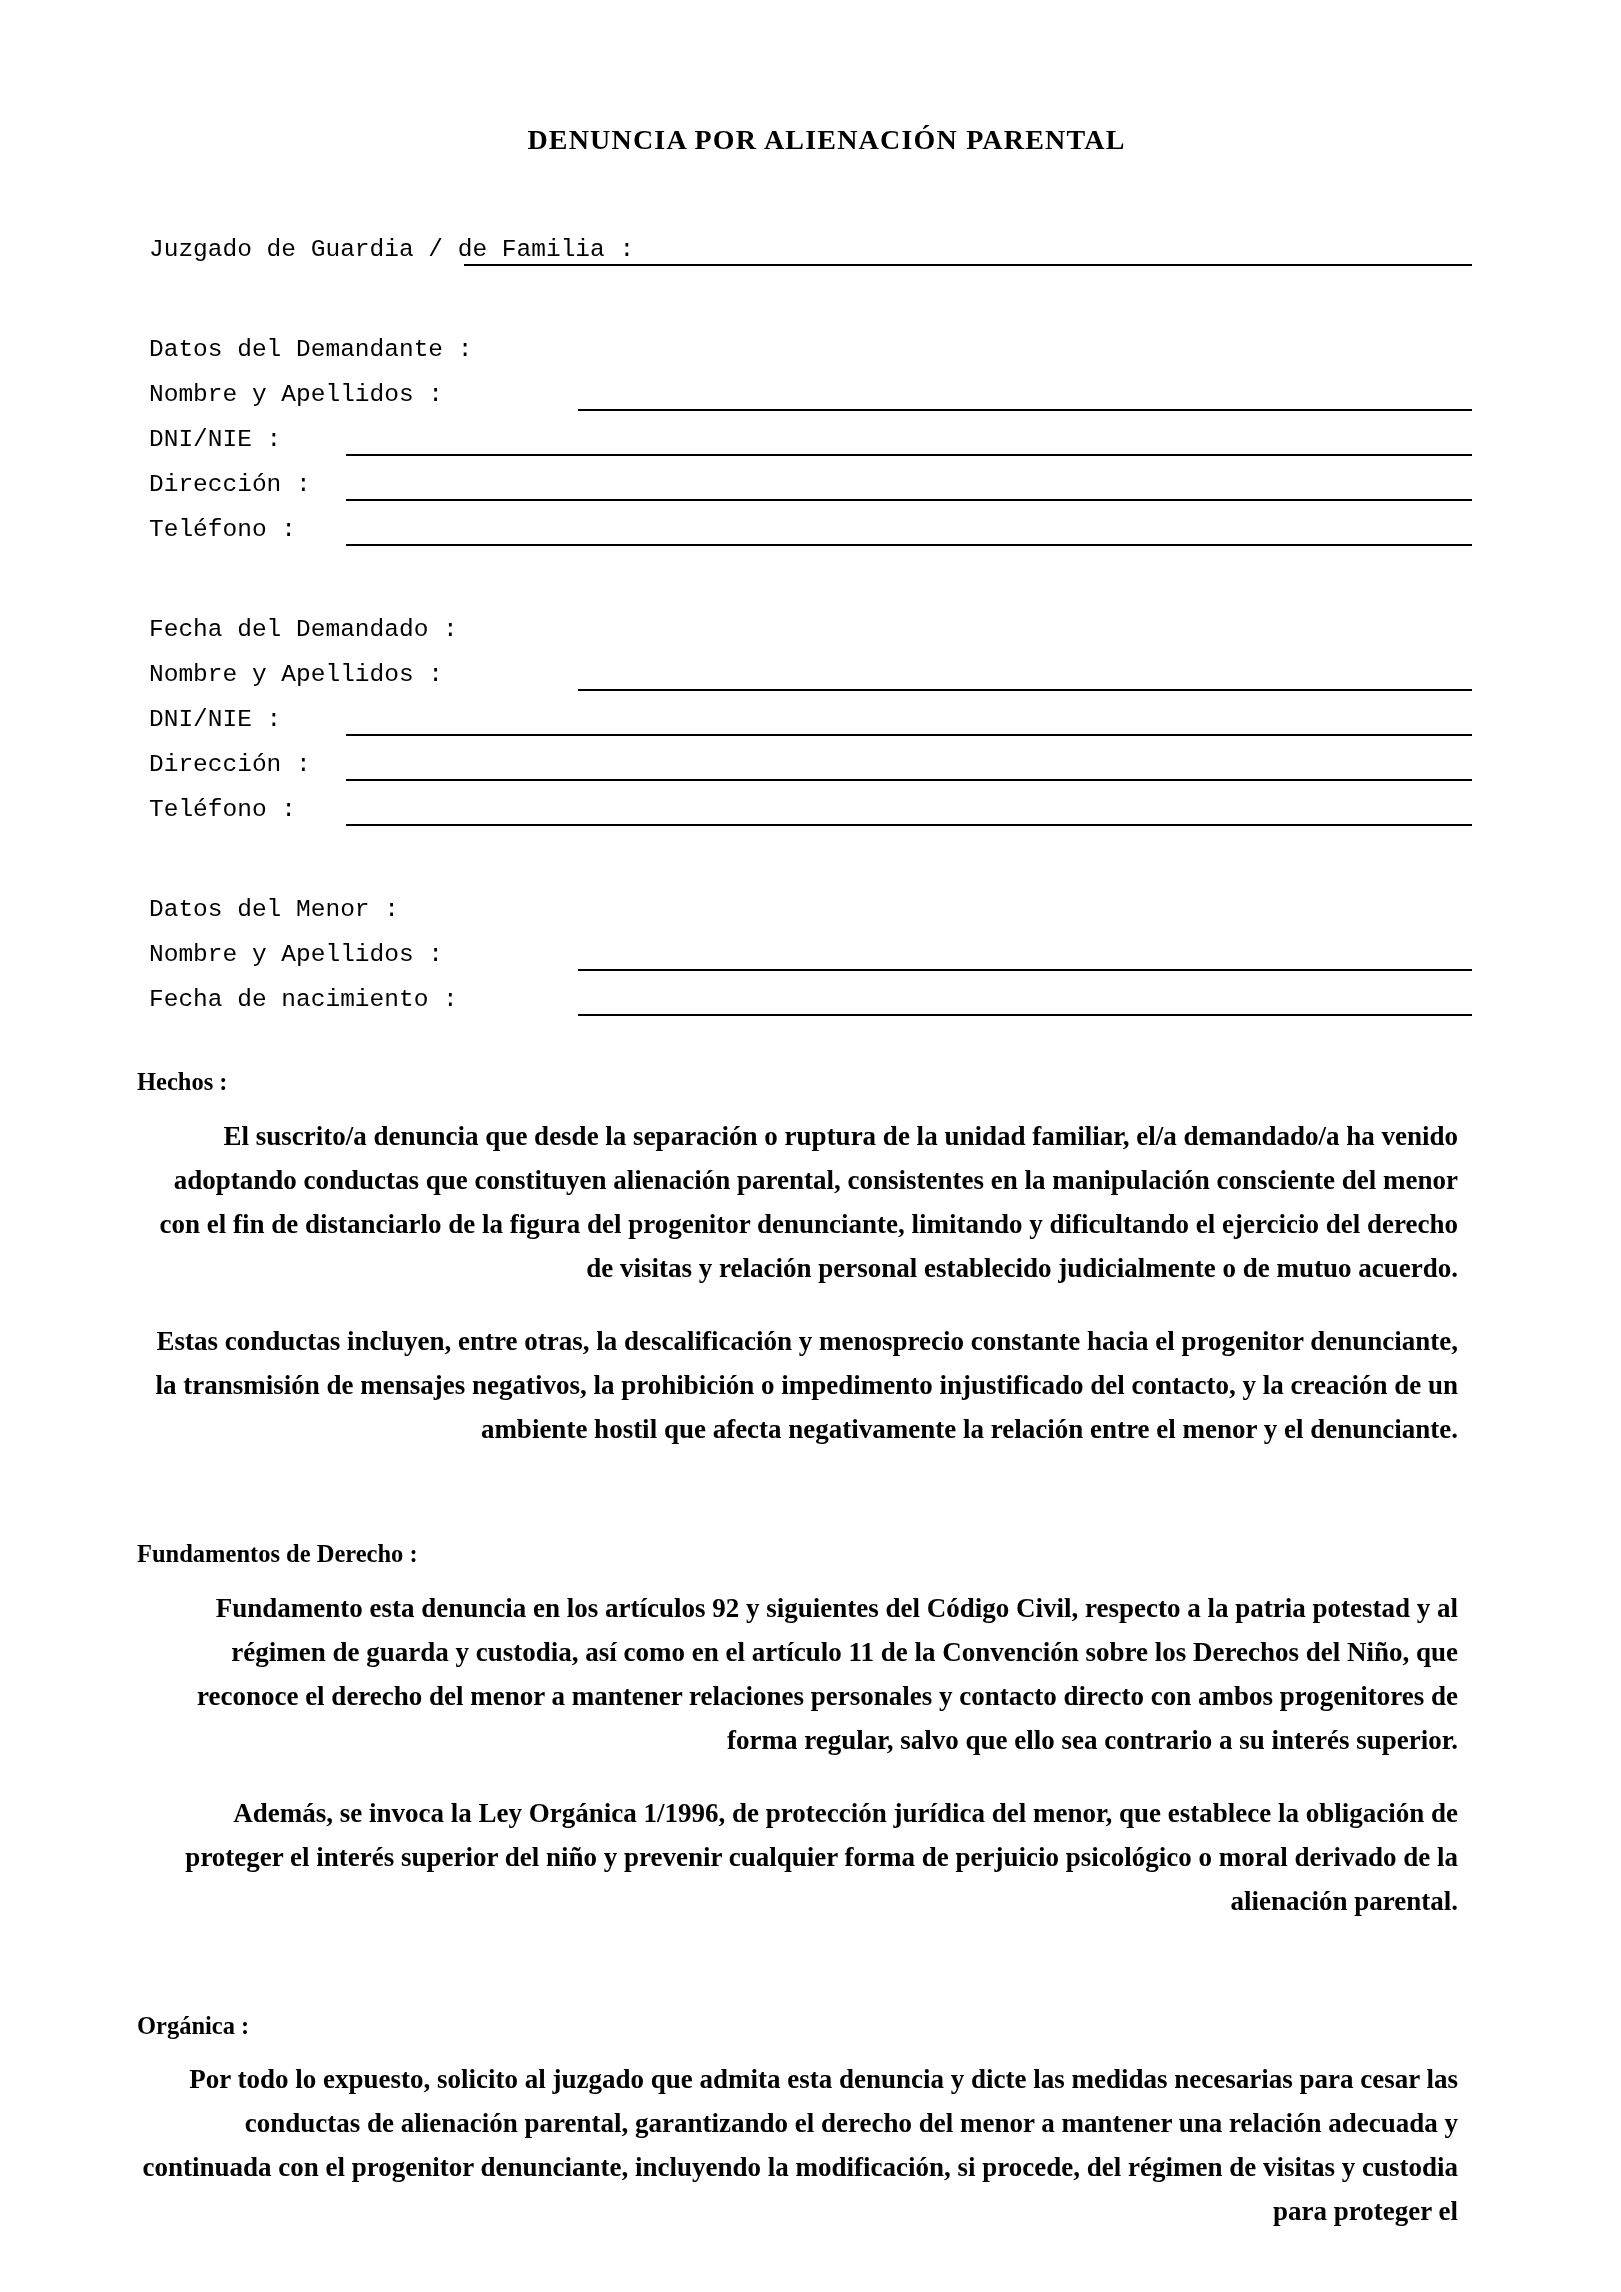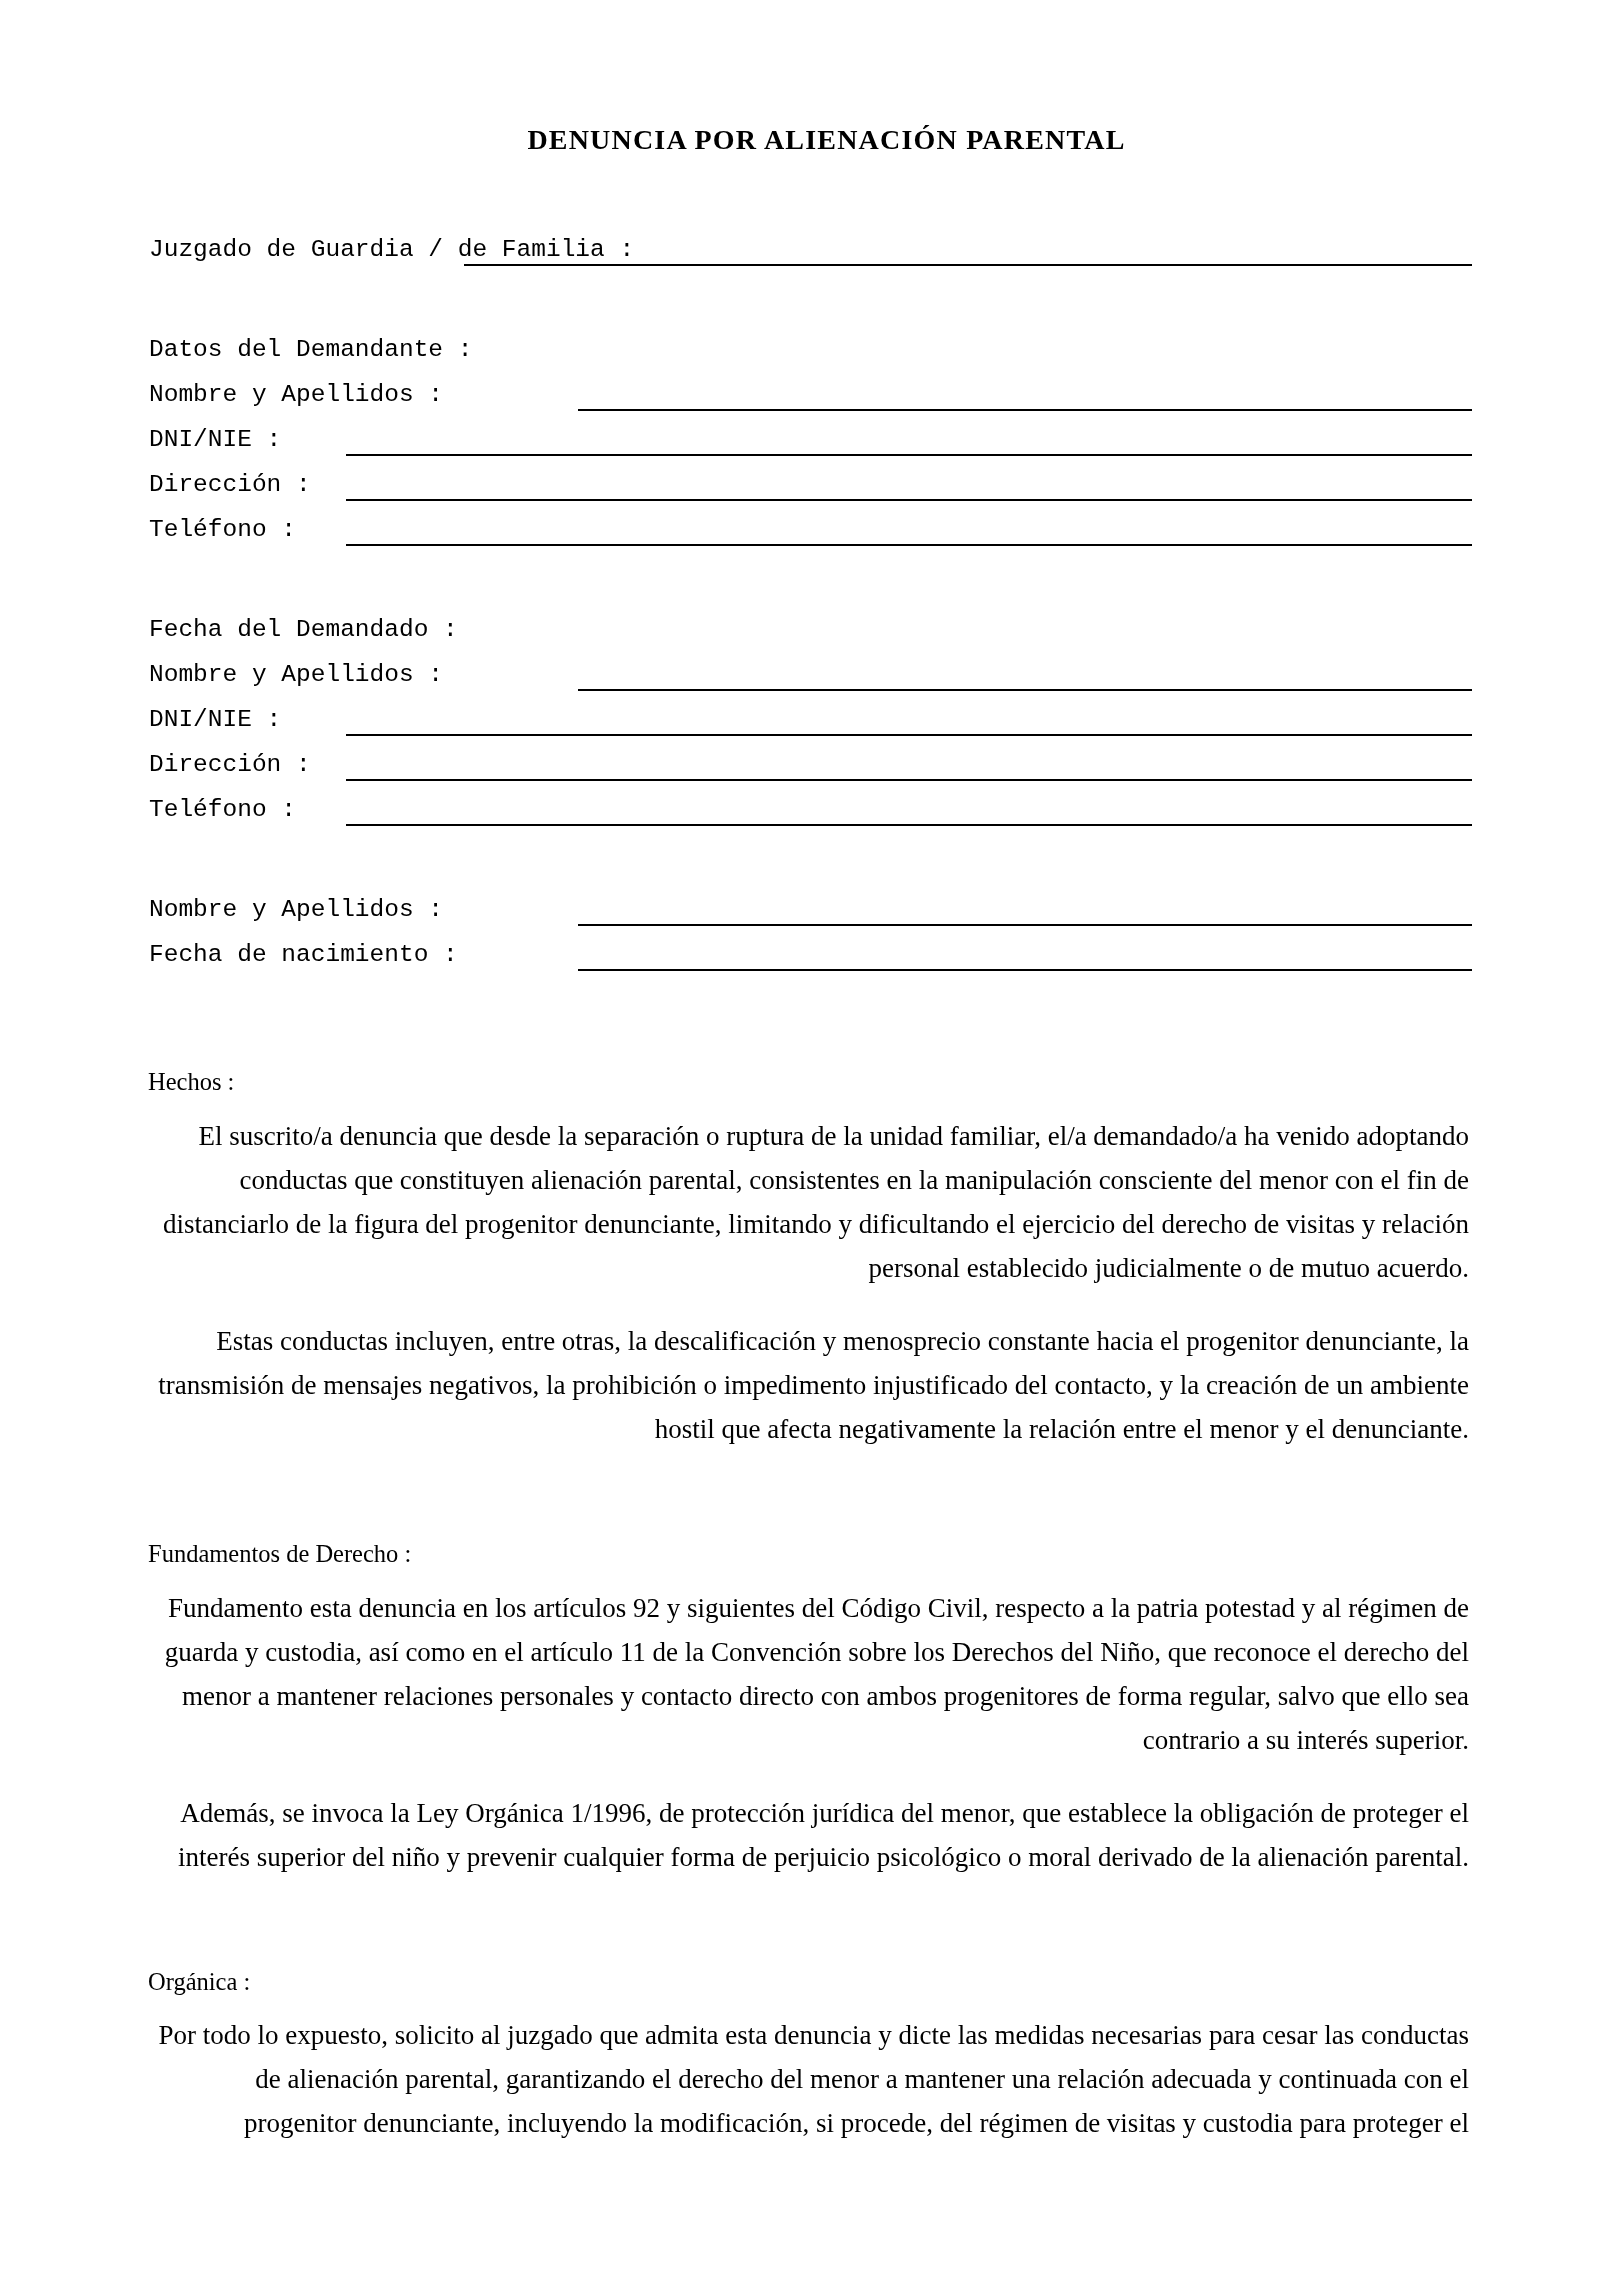--- a/index.html
+++ b/index.html
@@ -76,22 +76,23 @@
     line-height: 45px;
     white-space: nowrap;
   }
 
   .gap-lg  { height: 55px; }
 
   
   .body-area {
     position: absolute;
     top: 1059px;
-    left: 148px;
+    left: 137px;
     width: 1321px;
+    font-weight: bold;
   }
   .block-head {
     font-size: 24.5px;
     line-height: 45px;
     margin: 0 0 9.8px 0;
     white-space: nowrap;
   }
   .para {
     font-size: 27px;
     line-height: 44px;
@@ -151,20 +152,21 @@
       <span class="label">Dirección :</span>
       <span class="rule long"></span>
     </div>
     <div class="field-row">
       <span class="label">Teléfono :</span>
       <span class="rule long"></span>
     </div>
 
     <div class="gap-lg"></div>
 
+    <div class="section-head">Datos del Menor :</div>
 
     <div class="field-row">
       <span class="label">Nombre y Apellidos :</span>
       <span class="rule short"></span>
     </div>
     <div class="field-row">
       <span class="label">Fecha de nacimiento :</span>
       <span class="rule short"></span>
     </div>
 

